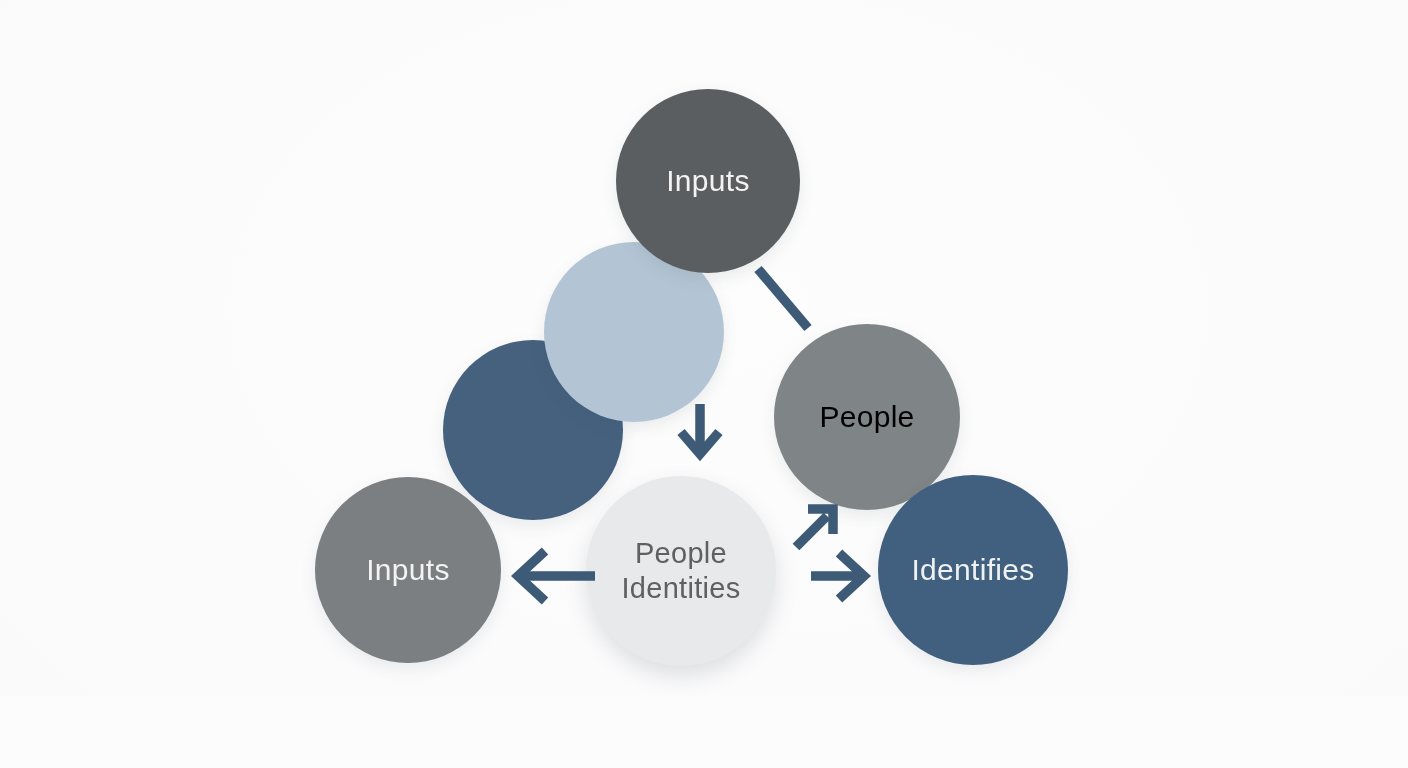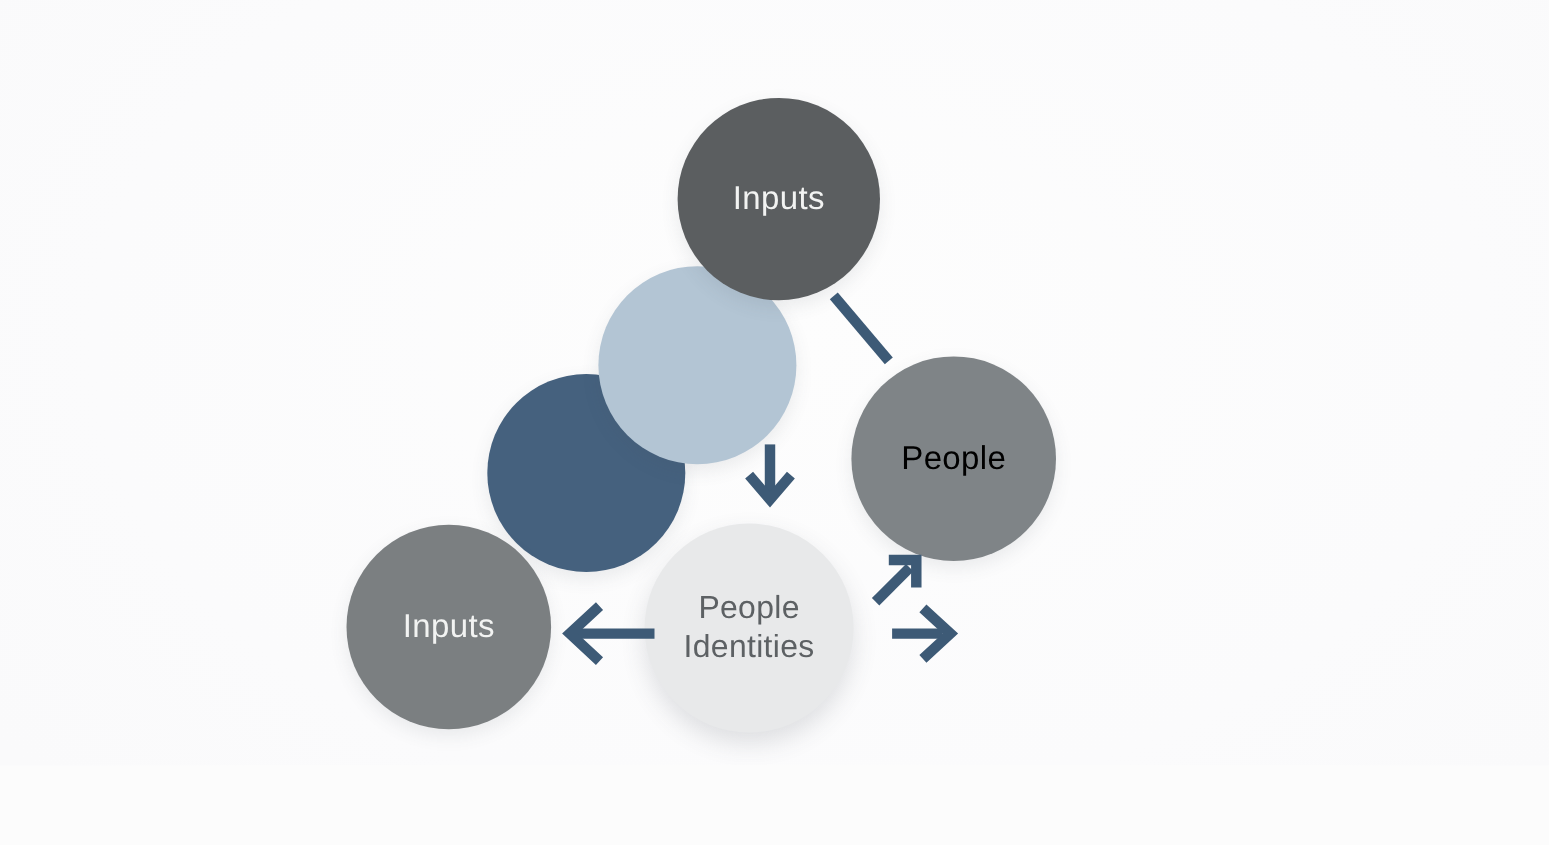--- a/index.html
+++ b/index.html
@@ -101,14 +101,17 @@
   </div>
 
   <div class="node n-inputs-bottom" style="background: rgb(123, 127, 129);">
     <span class="node-label" style="color: rgb(242, 243, 242);">Inputs</span>
   </div>
 
   <div class="node n-people-identities" style="background: rgb(232, 233, 234);">
     <span class="node-label" style="color: rgb(93, 97, 100);">People Identities</span>
   </div>
 
+  <div class="node n-identifies" style="background: rgb(65, 96, 127);">
+    <span class="node-label" style="color: rgb(239, 241, 241);">Identifies</span>
+  </div>
 
 </div>
 
 </body></html>

